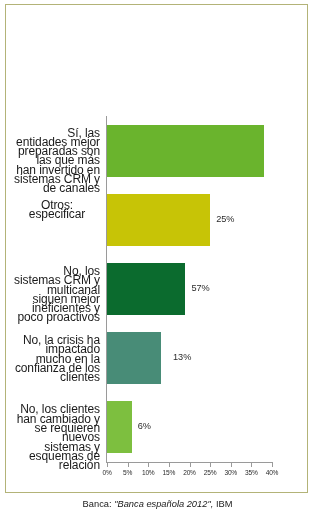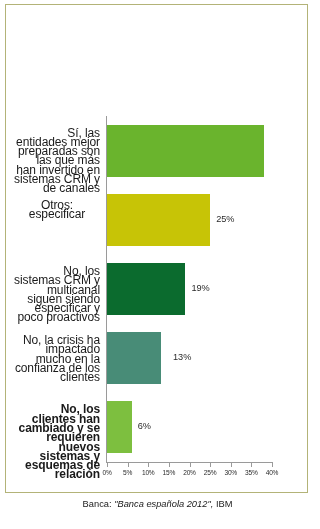--- a/index.html
+++ b/index.html
@@ -155,31 +155,31 @@
           <div class="cat-label" style="top: 18.6px; min-height: 44px; display: flex; align-items: center; justify-content: flex-end;">Sí, las entidades mejor preparadas son las que más han invertido en sistemas CRM y de canales</div>
           <div class="bar" style="top: 14.6px; width: 156.75px; height: 52px; background: rgb(106, 180, 45);"></div>
           <div class="bar-value inside" style="top: 34.6px; left: 229.75px;">38%</div>
         </div>
         <div class="row" style="top: 0px;">
           <div class="cat-label" style="top: 78px; min-height: 44px; display: flex; align-items: center; justify-content: flex-end; text-align: center;">Otros: especificar</div>
           <div class="bar" style="top: 83.8px; width: 103.125px; height: 52px; background: rgb(199, 196, 6);"></div>
           <div class="bar-value" style="top: 103.8px; left: 210.125px;">25%</div>
         </div>
         <div class="row" style="top: 0px;">
-          <div class="cat-label" style="top: 157px; min-height: 44px; display: flex; align-items: center; justify-content: flex-end;">No, los sistemas CRM y multicanal siguen siendo especificar y poco proactivos</div>
+          <div class="cat-label" style="top: 157px; min-height: 44px; display: flex; align-items: center; justify-content: flex-end;">No, los sistemas CRM y multicanal siguen mejor ineficientes y poco proactivos</div>
           <div class="bar" style="top: 153px; width: 78.375px; height: 52px; background: rgb(11, 107, 46);"></div>
-          <div class="bar-value" style="top: 173px; left: 185.375px;">19%</div>
+          <div class="bar-value" style="top: 173px; left: 185.375px;">57%</div>
         </div>
         <div class="row" style="top: 0px;">
           <div class="cat-label" style="top: 226.2px; min-height: 44px; display: flex; align-items: center; justify-content: flex-end;">No, la crisis ha impactado mucho en la confianza de los clientes</div>
           <div class="bar" style="top: 222.2px; width: 53.625px; height: 52px; background: rgb(72, 140, 119);"></div>
           <div class="bar-value" style="top: 242.2px; left: 167px;">13%</div>
         </div>
         <div class="row" style="top: 0px;">
-          <div class="cat-label" style="top: 295.4px; min-height: 44px; display: flex; align-items: center; justify-content: flex-end; font-weight: bold;">No, los clientes han cambiado y se requieren nuevos sistemas y esquemas de relación</div>
+          <div class="cat-label" style="top: 295.4px; min-height: 44px; display: flex; align-items: center; justify-content: flex-end;">No, los clientes han cambiado y se requieren nuevos sistemas y esquemas de relación</div>
           <div class="bar" style="top: 291.4px; width: 24.75px; height: 52px; background: rgb(125, 191, 63);"></div>
           <div class="bar-value" style="top: 311.4px; left: 131.75px;">6%</div>
         </div>
       </div>
 
   </div>
 
   <div class="source">
     <span>Banca:</span>
     <span class="work">"Banca española 2012",</span>

